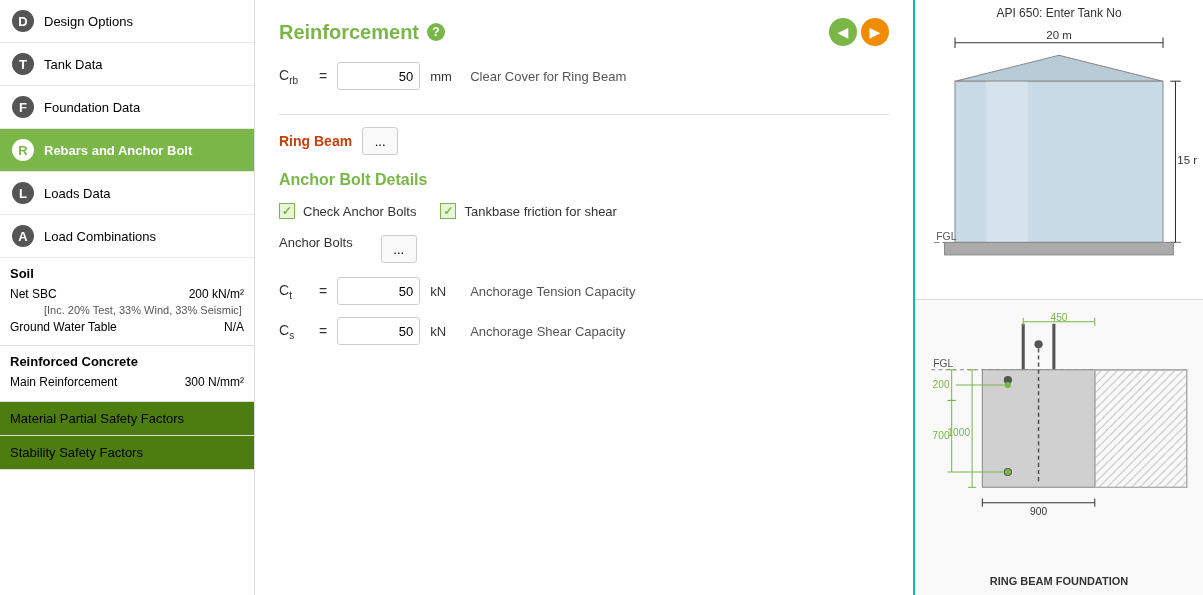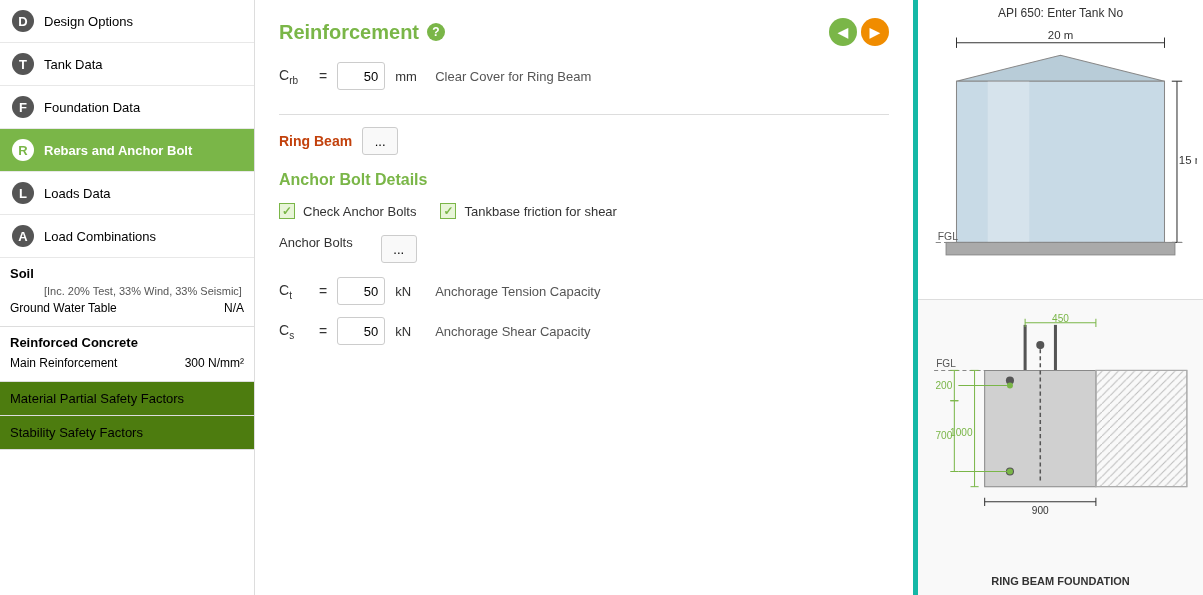--- a/index.html
+++ b/index.html
@@ -120,21 +120,21 @@
     
     .form-row {
       display: flex;
       align-items: center;
       gap: 10px;
       margin-bottom: 12px;
     }
     .form-label { font-size: 14px; color: #333; min-width: 30px; }
     .form-eq { font-size: 14px; color: #333; }
     .form-input {
-      width: 48px;
+      width: 83px;
       height: 28px;
       border: 1px solid #ccc;
       border-radius: 3px;
       text-align: right;
       padding: 0 6px;
       font-size: 13px;
     }
     .form-unit { font-size: 13px; color: #333; min-width: 30px; }
     .form-desc { font-size: 13px; color: #555; }
 
@@ -186,21 +186,21 @@
     .check-label { font-size: 13px; color: #333; }
 
     .anchor-bolts-row { display: flex; gap: 28px; margin-bottom: 14px; }
     .anchor-bolts-label { font-size: 13px; color: #333; }
 
     
     #right-panel {
       width: 290px;
       min-width: 290px;
       background: #f8f8f8;
-      border-left: 5px solid #14b8a6;
+      border-left: 2px solid #14b8a6;
       display: flex;
       flex-direction: column;
       height: 100%;
     }
 
     .diagram-top {
       background: #fff;
       border-bottom: 1px solid #ddd;
       padding: 6px;
       height: 300px;
@@ -267,20 +267,24 @@
         <span class="label">Loads Data</span>
       </div>
       <div class="nav-item">
         <div class="letter">A</div>
         <span class="label">Load Combinations</span>
       </div>
     </div>
 
   <div class="sidebar-section">
     <div class="sidebar-section-title">Soil</div>
+    <div class="sidebar-row">
+      <span>Net SBC</span>
+      <span class="val">200 kN/m²</span>
+    </div>
     <div class="sidebar-note">[Inc. 20% Test, 33% Wind, 33% Seismic]</div>
     <div class="sidebar-row">
       <span>Ground Water Table</span>
       <span class="val">N/A</span>
     </div>
   </div>
 
   <div class="sidebar-section">
     <div class="sidebar-section-title">Reinforced Concrete</div>
     <div class="sidebar-row">

